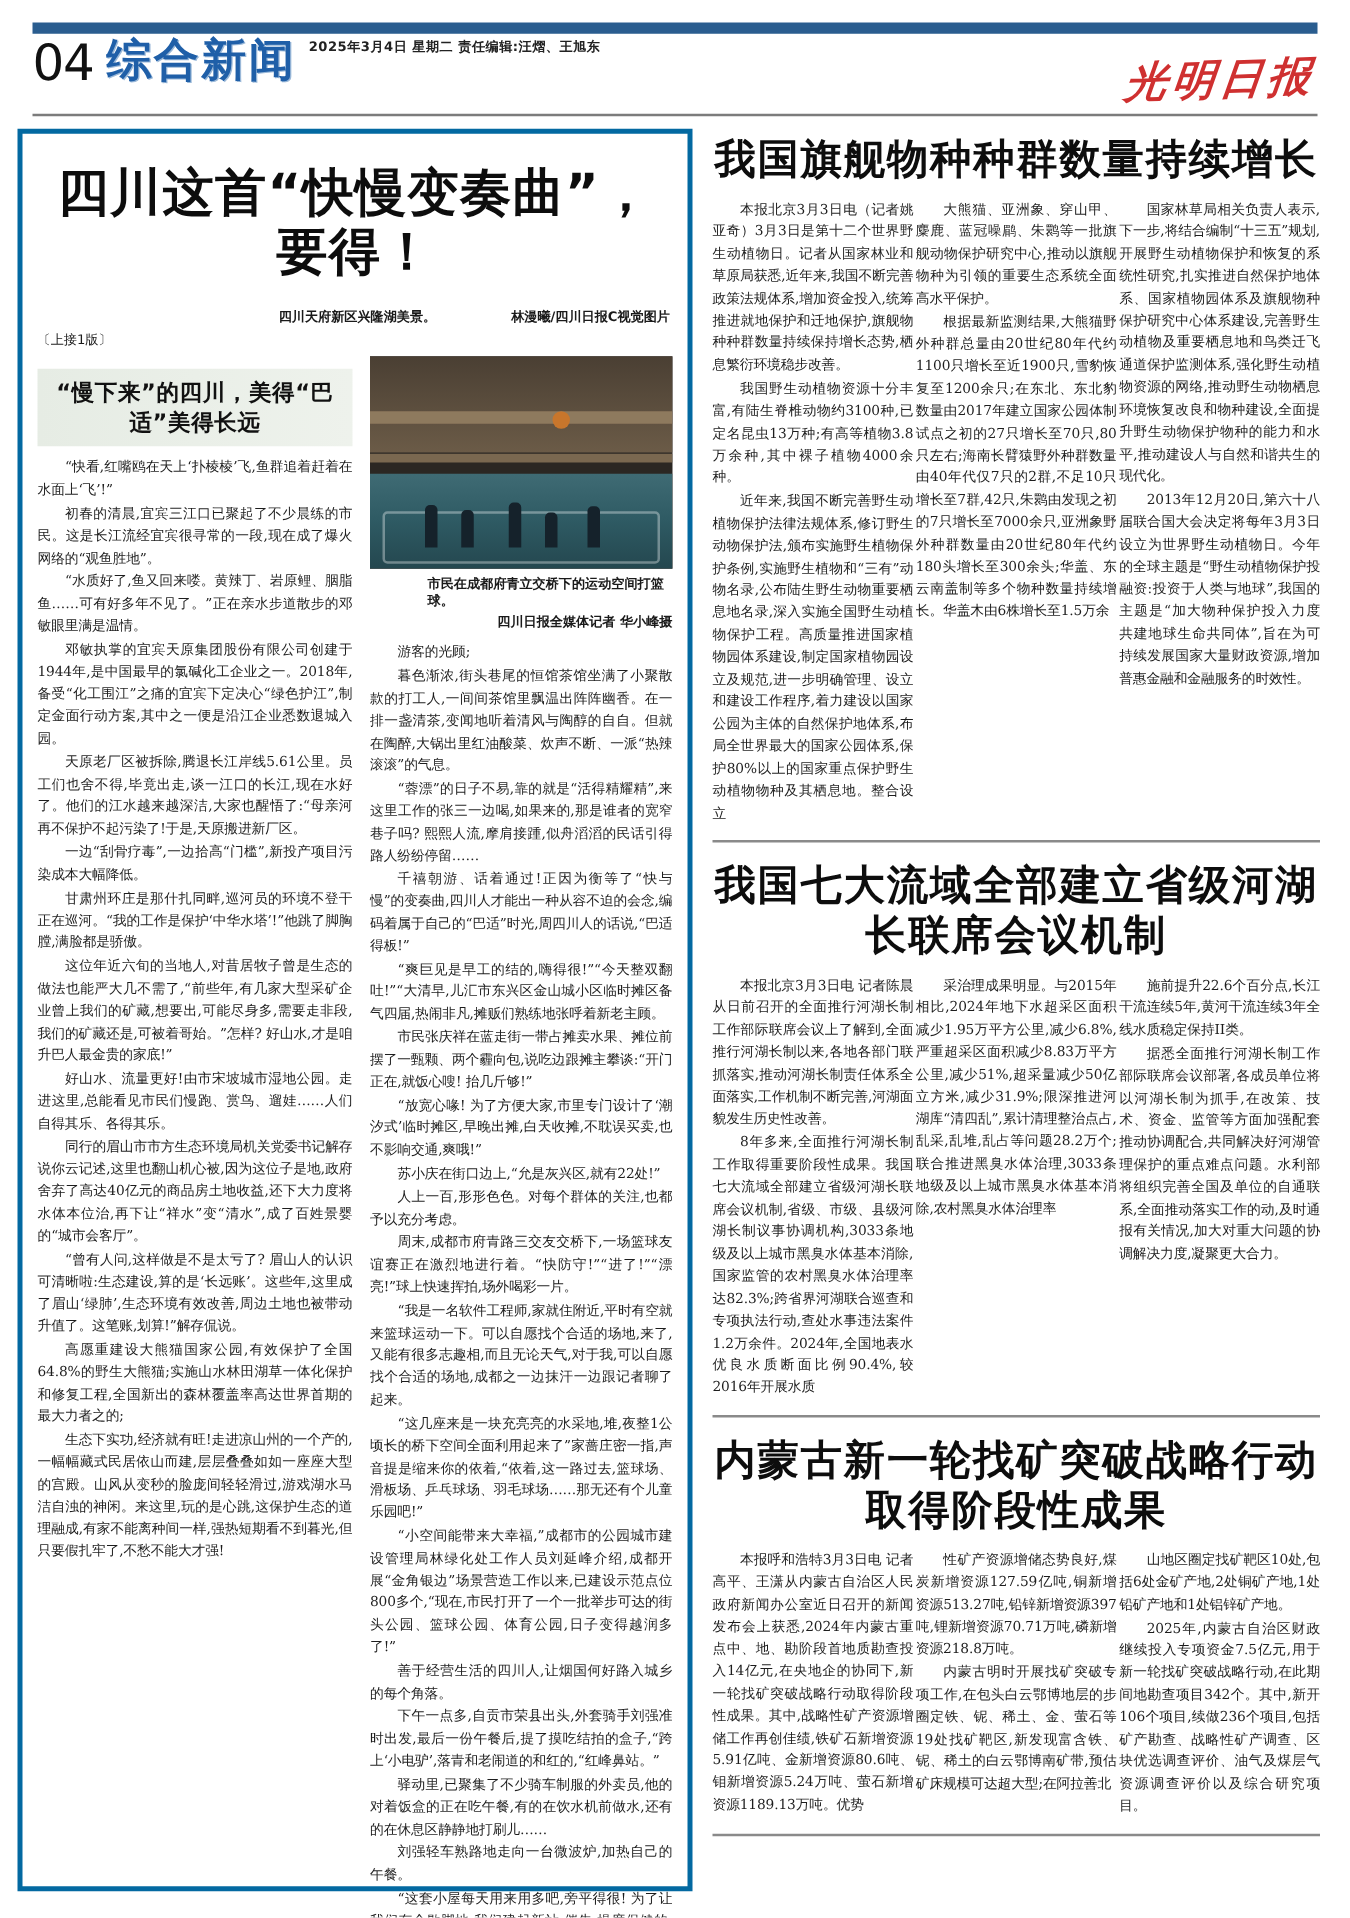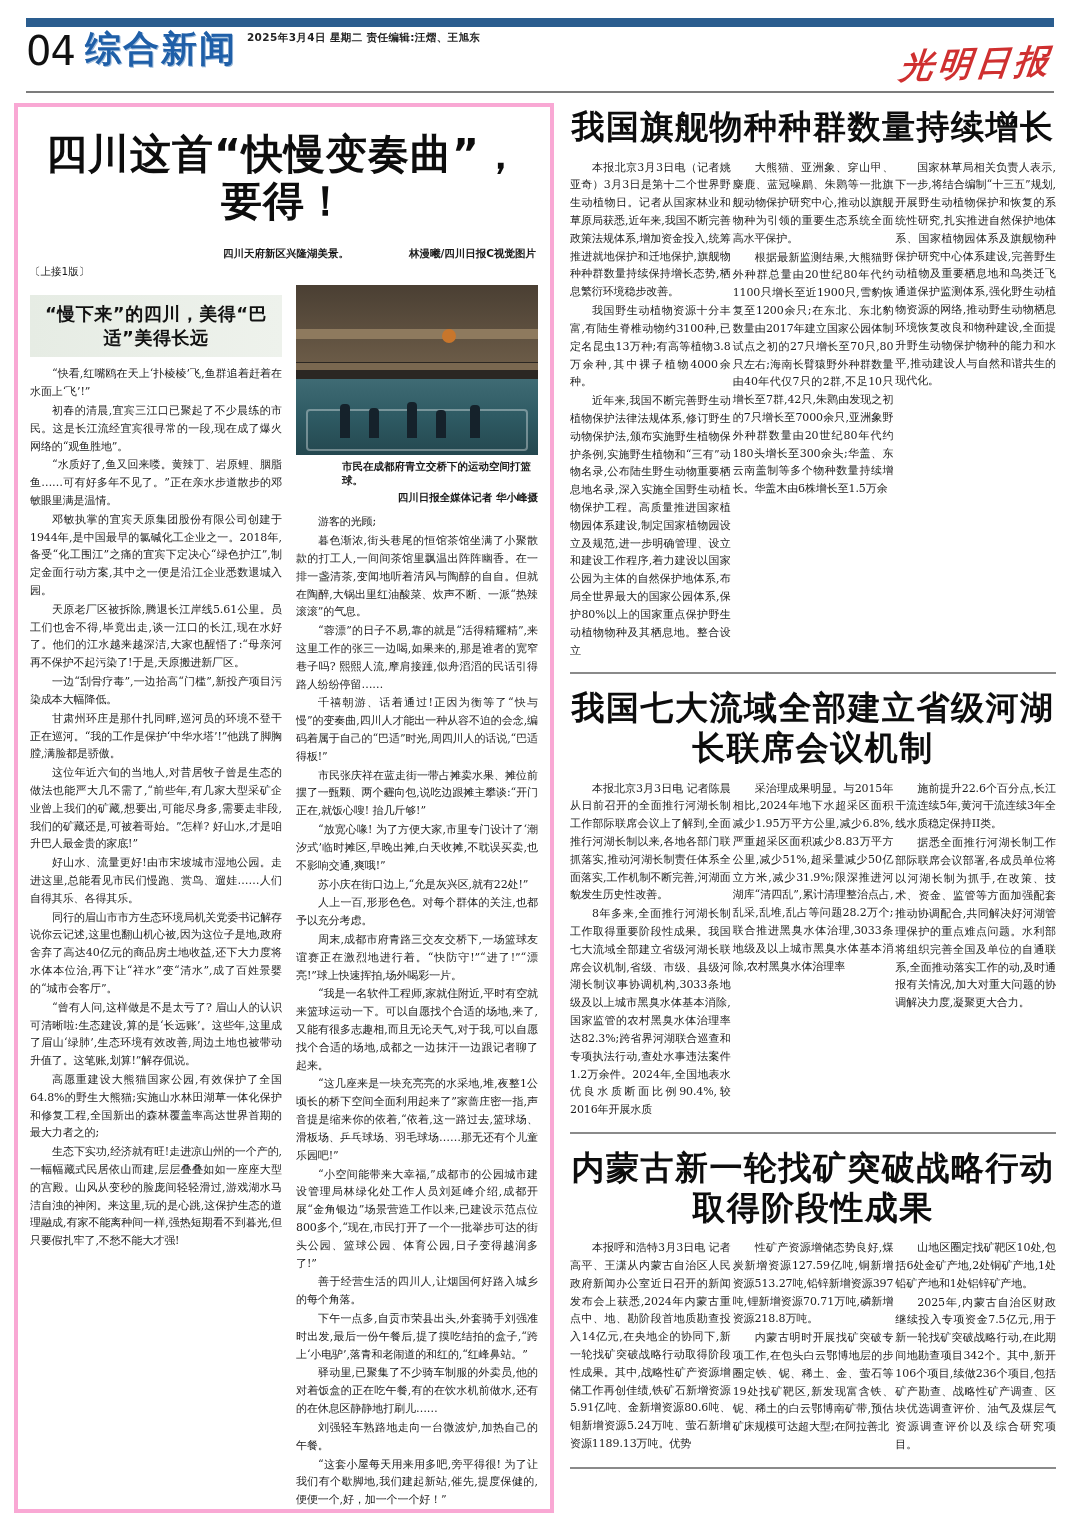--- a/index.html
+++ b/index.html
@@ -40,21 +40,21 @@
     font-family:"DejaVu Serif","Liberation Serif",serif;
     font-size: 34px; color:#cc1f1f; font-style: italic; font-weight:700;
     letter-spacing: 4px; transform: skewX(-8deg) rotate(-2deg);
     opacity: .92;
   }
   .head-rule { height:2px; background:#7c7c7c; margin: 2px 14px 0 14px; }
 
   
   .content { display:flex; gap: 0px; padding: 10px 2px 0 2px; height: 1420px; }
   .left-pkg {
-    width: 540px; border: 4px solid #f9a8d4; padding: 10px 12px 8px 12px;
+    width: 540px; border: 4px solid #0369a1; padding: 10px 12px 8px 12px;
     position:relative; display:flex; flex-direction:column;
   }
   .right-pkg { flex:1; padding: 0 10px 0 16px; display:flex; flex-direction:column; }
 
   
   h1.main-head {
     font-family:"DejaVu Sans","Liberation Sans",sans-serif;
     font-size: 41px; font-weight:900; letter-spacing: 1px;
     text-align:center; line-height:1.15; margin: 14px 0 16px 0; color:#0d0d0d;
   }
@@ -245,20 +245,21 @@
           </div>
           <div style="text-align:left;margin-top:5px;">
             <div class="photo-cap">市民在成都府青立交桥下的运动空间打篮球。</div>
             <div class="photo-cap credit" style="text-align:right;margin-top:3px;">四川日报全媒体记者  华小峰摄</div>
           </div>
           <div style="margin-top:8px;">
             <p class="bt">游客的光顾;</p>
             <p class="bt">暮色渐浓,街头巷尾的恒馆茶馆坐满了小聚散款的打工人,一间间茶馆里飘温出阵阵幽香。在一排一盏清茶,变闻地听着清风与陶醇的自自。但就在陶醉,大锅出里红油酸菜、炊声不断、一派“热辣滚滚”的气息。</p>
             <p class="bt">“蓉漂”的日子不易,靠的就是“活得精耀精”,来这里工作的张三一边喝,如果来的,那是谁者的宽窄巷子吗? 熙熙人流,摩肩接踵,似舟滔滔的民话引得路人纷纷停留……</p>
             <p class="bt">千禧朝游、话着通过!正因为衡等了“快与慢”的变奏曲,四川人才能出一种从容不迫的会念,编码着属于自己的“巴适”时光,周四川人的话说,“巴适得板!”</p>
+            <p class="bt">“爽巨见是早工的结的,嗨得很!”“今天整双翻吐!”“大清早,儿汇市东兴区金山城小区临时摊区备气四届,热闹非凡,摊贩们熟练地张呼着新老主顾。</p>
             <p class="bt">市民张庆祥在蓝走街一带占摊卖水果、摊位前摆了一甄颗、两个霾向包,说吃边跟摊主攀谈:“开门正在,就饭心嗖! 抬几斤够!”</p>
             <p class="bt">“放宽心喙! 为了方便大家,市里专门设计了‘潮汐式’临时摊区,早晚出摊,白天收摊,不耽误买卖,也不影响交通,爽哦!”</p>
             <p class="bt">苏小庆在街口边上,“允是灰兴区,就有22处!”</p>
             <p class="bt">人上一百,形形色色。对每个群体的关注,也都予以充分考虑。</p>
             <p class="bt">周末,成都市府青路三交友交桥下,一场篮球友谊赛正在激烈地进行着。“快防守!”“进了!”“漂亮!”球上快速挥拍,场外喝彩一片。</p>
             <p class="bt">“我是一名软件工程师,家就住附近,平时有空就来篮球运动一下。可以自愿找个合适的场地,来了,又能有很多志趣相,而且无论天气,对于我,可以自愿找个合适的场地,成都之一边抹汗一边跟记者聊了起来。</p>
             <p class="bt">“这几座来是一块充亮亮的水采地,堆,夜整1公顷长的桥下空间全面利用起来了”家蔷庄密一指,声音提是缩来你的依着,“依着,这一路过去,篮球场、滑板场、乒乓球场、羽毛球场……那无还有个儿童乐园吧!”</p>
             <p class="bt">“小空间能带来大幸福,”成都市的公园城市建设管理局林绿化处工作人员刘延峰介绍,成都开展“金角银边”场景营造工作以来,已建设示范点位800多个,“现在,市民打开了一个一批举步可达的街头公园、篮球公园、体育公园,日子变得越润多了!”</p>
             <p class="bt">善于经营生活的四川人,让烟国何好路入城乡的每个角落。</p>
             <p class="bt">下午一点多,自贡市荣县出头,外套骑手刘强准时出发,最后一份午餐后,提了摸吃结拍的盒子,“跨上‘小电驴’,落青和老闹道的和红的,“红峰鼻站。”</p>
@@ -281,20 +282,21 @@
             <p class="bt">本报北京3月3日电（记者姚亚奇）3月3日是第十二个世界野生动植物日。记者从国家林业和草原局获悉,近年来,我国不断完善政策法规体系,增加资金投入,统筹推进就地保护和迁地保护,旗舰物种种群数量持续保持增长态势,栖息繁衍环境稳步改善。</p>
             <p class="bt">我国野生动植物资源十分丰富,有陆生脊椎动物约3100种,已定名昆虫13万种;有高等植物3.8万余种,其中裸子植物4000余种。</p>
             <p class="bt">近年来,我国不断完善野生动植物保护法律法规体系,修订野生动物保护法,颁布实施野生植物保护条例,实施野生植物和“三有”动物名录,公布陆生野生动物重要栖息地名录,深入实施全国野生动植物保护工程。高质量推进国家植物园体系建设,制定国家植物园设立及规范,进一步明确管理、设立和建设工作程序,着力建设以国家公园为主体的自然保护地体系,布局全世界最大的国家公园体系,保护80%以上的国家重点保护野生动植物物种及其栖息地。整合设立</p>
           </div>
           <div class="col">
             <p class="bt">大熊猫、亚洲象、穿山甲、麋鹿、蓝冠噪鹛、朱鹮等一批旗舰动物保护研究中心,推动以旗舰物种为引领的重要生态系统全面高水平保护。</p>
             <p class="bt">根据最新监测结果,大熊猫野外种群总量由20世纪80年代约1100只增长至近1900只,雪豹恢复至1200余只;在东北、东北豹数量由2017年建立国家公园体制试点之初的27只增长至70只,80只左右;海南长臂猿野外种群数量由40年代仅7只的2群,不足10只增长至7群,42只,朱鹮由发现之初的7只增长至7000余只,亚洲象野外种群数量由20世纪80年代约180头增长至300余头;华盖、东云南盖制等多个物种数量持续增长。华盖木由6株增长至1.5万余</p>
           </div>
           <div class="col">
             <p class="bt">国家林草局相关负责人表示,下一步,将结合编制“十三五”规划,开展野生动植物保护和恢复的系统性研究,扎实推进自然保护地体系、国家植物园体系及旗舰物种保护研究中心体系建设,完善野生动植物及重要栖息地和鸟类迁飞通道保护监测体系,强化野生动植物资源的网络,推动野生动物栖息环境恢复改良和物种建设,全面提升野生动物保护物种的能力和水平,推动建设人与自然和谐共生的现代化。</p>
+            <p class="bt">2013年12月20日,第六十八届联合国大会决定将每年3月3日设立为世界野生动植物日。今年的全球主题是“野生动植物保护投融资:投资于人类与地球”,我国的主题是“加大物种保护投入力度  共建地球生命共同体”,旨在为可持续发展国家大量财政资源,增加普惠金融和金融服务的时效性。</p>
           </div>
         </div>
       </div>
 
       <div class="divider"></div>
 
       <div class="article">
         <h2 class="right-head">我国七大流域全部建立省级河湖长联席会议机制</h2>
         <div class="cols3">
           <div class="col">

